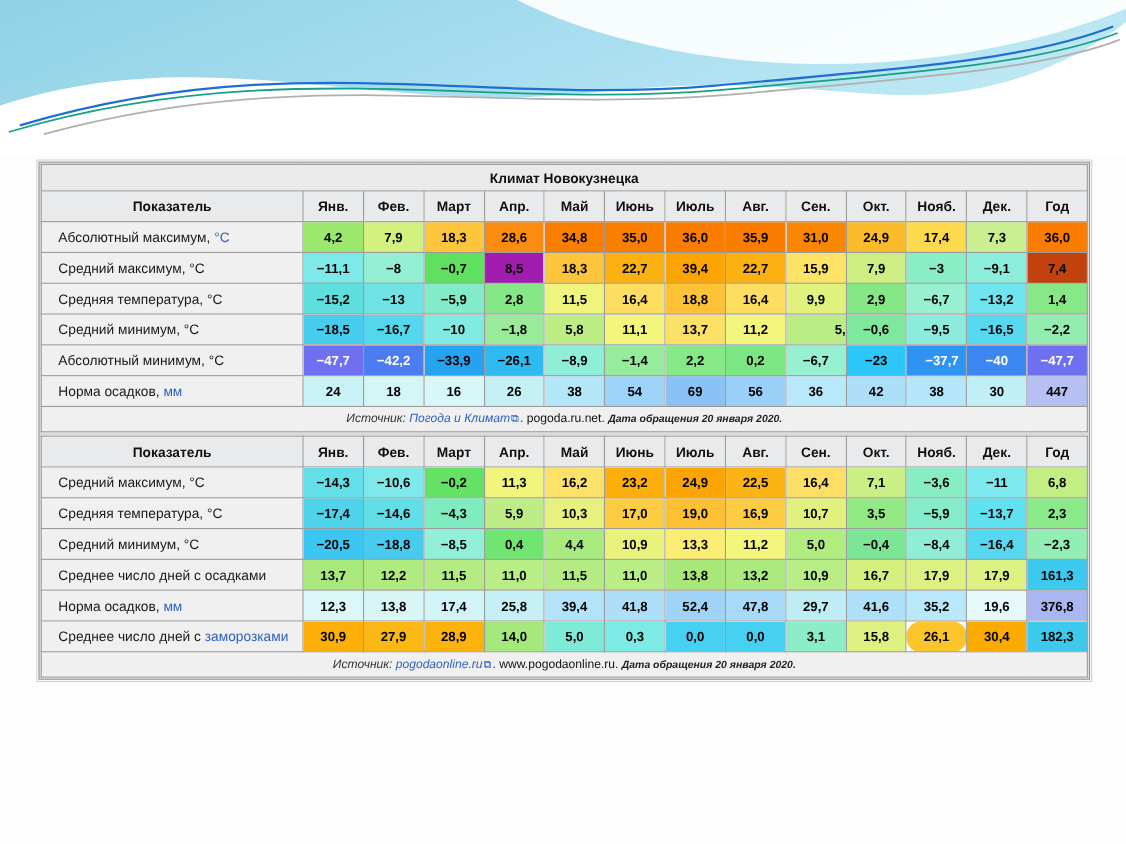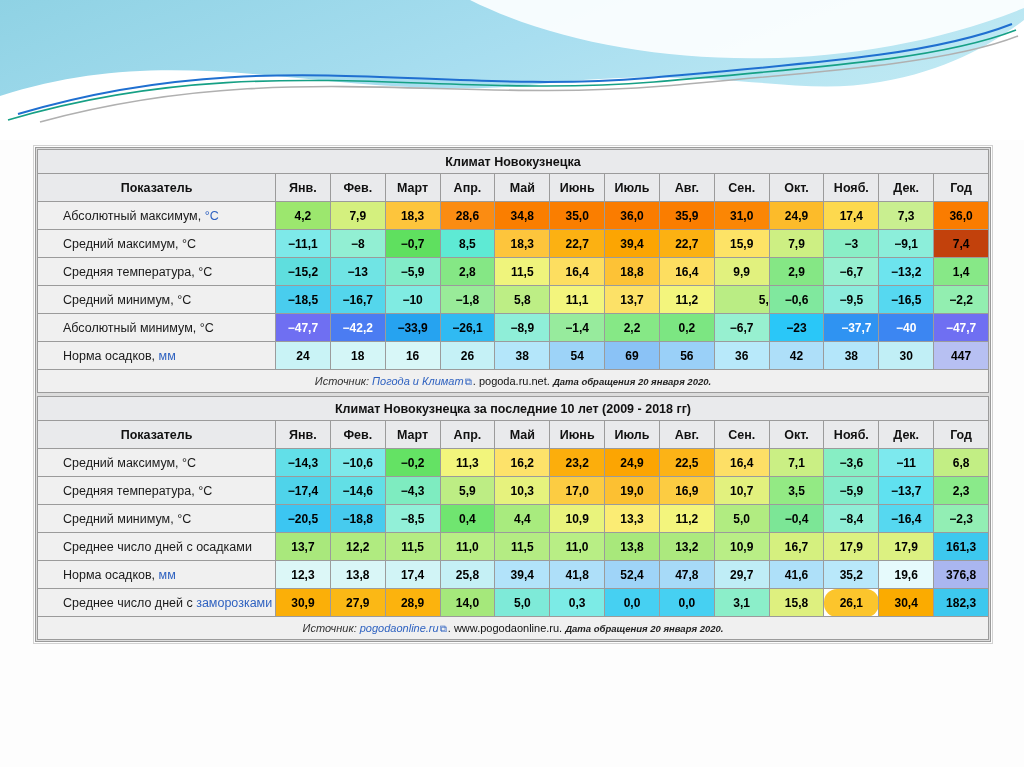--- a/index.html
+++ b/index.html
@@ -21,21 +21,21 @@
   td.title{
     height:21px;text-align:center;font-weight:bold;font-size:12.5px;color:#111;
     background:#e9eaec;
   }
   td.head{
     height:25px;text-align:center;font-weight:bold;font-size:12.5px;color:#111;
     background:#e9eaec;
   }
   td.label{
     height:25px;background:#f0f0f0;font-size:12.5px;color:#1a1a1a;
-    padding-left:25px;text-align:left;
+    padding-left:15px;text-align:left;
   }
   td.val{height:25px;text-align:center;font-weight:bold;font-size:12px;color:#000;}
   td.source{height:20px;background:#f0f0f0;text-align:center;font-size:11px;color:#222;}
   .lab-link{color:var(--link,#2f62c0);}
   .src-prefix{font-style:italic;color:#333;}
   .src-link{font-style:italic;color:var(--link,#2f62c0);}
   .ext-icon{color:var(--link,#2f62c0);font-size:10px;margin:0 1px;}
   .src-site{color:#111;font-weight:500;}
   .src-date{font-style:italic;font-size:9.5px;color:#222;font-weight:bold;}
 </style>
@@ -99,21 +99,21 @@
           <td class="val" style="background: rgb(252, 187, 42);">24,9</td>
           <td class="val" style="background: rgb(253, 217, 78);">17,4</td>
           <td class="val" style="background: rgb(201, 239, 144);">7,3</td>
           <td class="val" style="background: rgb(250, 124, 0);">36,0</td>
         </tr>
         <tr>
           <td class="label"><span>Средний максимум, °C</span></td>
           <td class="val" style="background: rgb(126, 233, 233);">−11,1</td>
           <td class="val" style="background: rgb(146, 239, 211);">−8</td>
           <td class="val" style="background: rgb(95, 224, 95);">−0,7</td>
-          <td class="val" style="background: #5eead4;">8,5</td>
+          <td class="val" style="background: #a21caf;">8,5</td>
           <td class="val" style="background: rgb(253, 197, 60);">18,3</td>
           <td class="val" style="background: rgb(252, 177, 18);">22,7</td>
           <td class="val" style="background: rgb(252, 165, 2);">39,4</td>
           <td class="val" style="background: rgb(252, 177, 18);">22,7</td>
           <td class="val" style="background: rgb(253, 227, 102);">15,9</td>
           <td class="val" style="background: rgb(205, 239, 131);">7,9</td>
           <td class="val" style="background: rgb(138, 238, 198);">−3</td>
           <td class="val" style="background: rgb(140, 238, 218);">−9,1</td>
           <td class="val" style="background: #c2410c;">7,4</td>
         </tr>
@@ -189,23 +189,20 @@
     </tbody>
   </table>
 
   <table class="climate">
     <colgroup>
         <col style="width:238px">
         <col span="13">
       </colgroup>
     <tbody>
       <tr>
-        <td class="title" colspan="14">Климат Новокузнецка за последние 10 лет (2009 - 2018 гг)</td>
-      </tr>
-      <tr>
           <td class="head">Показатель</td>
           <td class="head">Янв.</td>
           <td class="head">Фев.</td>
           <td class="head">Март</td>
           <td class="head">Апр.</td>
           <td class="head">Май</td>
           <td class="head">Июнь</td>
           <td class="head">Июль</td>
           <td class="head">Авг.</td>
           <td class="head">Сен.</td>

